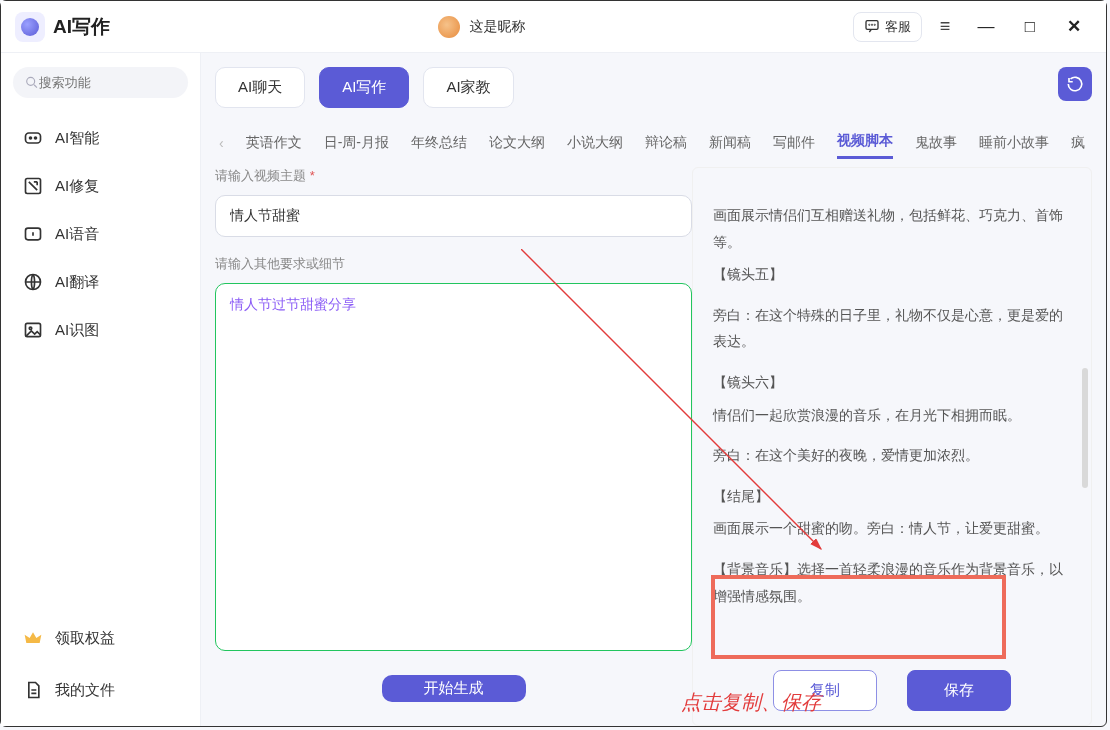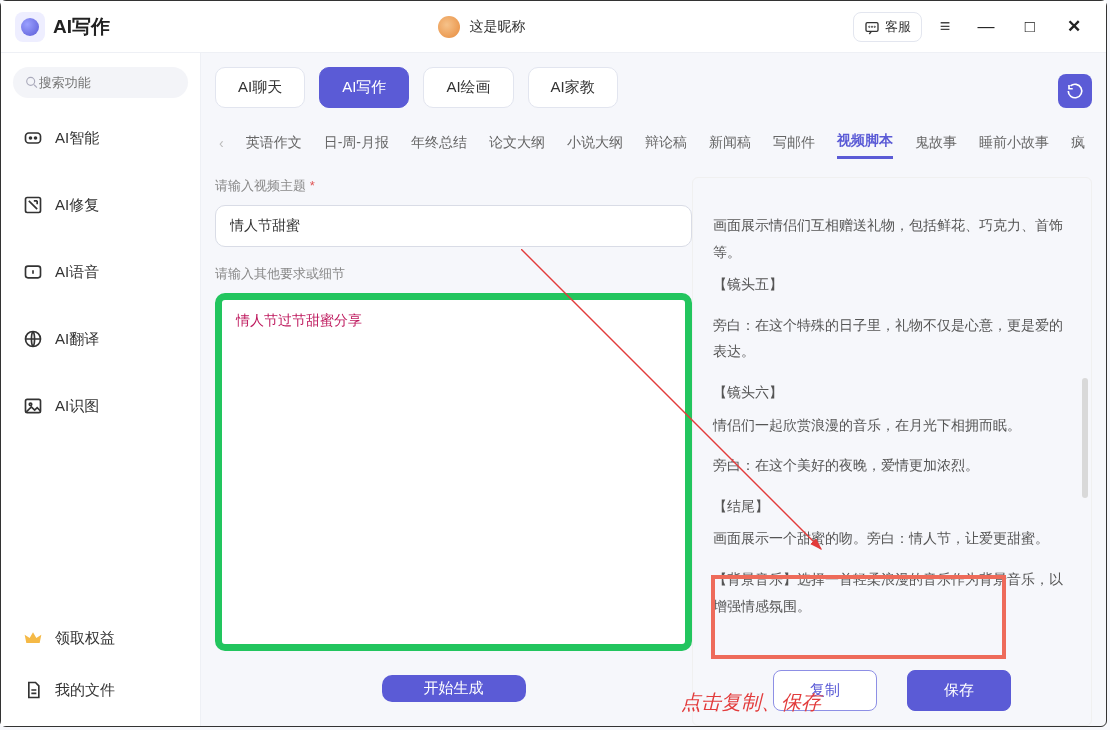--- a/index.html
+++ b/index.html
@@ -6,48 +6,48 @@
 body{background:#f6f7fb;width:1110px;height:730px;overflow:hidden;position:relative}
 .win{width:1107px;height:727px;border:1px solid #333;background:#f6f7fb;position:relative;border-radius:6px}
 .titlebar{height:52px;display:flex;align-items:center;padding:0 14px;background:#fff;border-bottom:1px solid #eef0f5}
 .logo{width:30px;height:30px;border-radius:8px;background:#eef;display:flex;align-items:center;justify-content:center;margin-right:8px;position:relative}
 .logo::before{content:"";width:18px;height:18px;border-radius:50%;background:radial-gradient(circle at 35% 35%,#9aa0ff,#5b5bd6);display:block}
 .app-title{font-weight:700;font-size:19px;color:#222}
 .tb-center{flex:1;display:flex;justify-content:center;align-items:center;gap:10px}
 .avatar{width:22px;height:22px;border-radius:50%;background:radial-gradient(circle at 40% 40%,#f6c28a,#e78b3c);display:inline-block}
 .nick{font-size:14px;color:#333}
 .tb-right{display:flex;align-items:center;gap:8px}
-.svc{display:flex;align-items:flex-end;gap:5px;padding:5px 10px;border:1px solid #e3e6ef;border-radius:8px;background:#fff;font-size:13px;color:#333}
+.svc{display:flex;align-items:flex-start;gap:5px;padding:5px 10px;border:1px solid #e3e6ef;border-radius:8px;background:#fff;font-size:13px;color:#333}
 .hamb{width:30px;height:30px;display:flex;align-items:center;justify-content:center;border-radius:6px}
 .hamb span{font-size:18px;color:#444}
 .winbtn{width:36px;height:36px;display:flex;align-items:center;justify-content:center;font-size:17px;color:#222;border-radius:4px}
 .winbtn.close{font-weight:700}
 .body{display:flex;height:calc(100% - 52px)}
 .sidebar{width:200px;background:#fff;border-right:1px solid #eef0f5;display:flex;flex-direction:column;padding:14px 12px}
 .search{display:flex;align-items:center;gap:0;padding:8px 12px;border-radius:20px;background:#f3f4f8;color:#aab}
 .search input{border:0;background:transparent;outline:0;font-size:13px;color:#333;width:100%}
-.nav{margin-top:18px;display:flex;flex-direction:column;gap:23px}
+.nav{margin-top:18px;display:flex;flex-direction:column;gap:4px}
 .nav-item{display:flex;align-items:center;gap:12px;padding:12px 10px;border-radius:10px;font-size:15px;color:#333;cursor:pointer}
 .nav-item .ic{width:20px;height:20px;color:#333}
 .nav-bottom{margin-top:auto;display:flex;flex-direction:column;gap:8px}
 .main{flex:1;display:flex;flex-direction:column;padding:14px 14px 0 14px;position:relative;overflow:hidden}
-.tabs1{display:flex;gap:14px;align-items:flex-end}
+.tabs1{display:flex;gap:14px;align-items:flex-start}
 .tab1{padding:10px 22px;border:1px solid #e2e5ef;border-radius:10px;background:#fff;color:#333;font-size:15px}
 .tab1.active{background:#5b5bd6;border-color:#5b5bd6;color:#fff}
 .history-btn{margin-left:auto;width:34px;height:34px;border-radius:8px;background:#5b5bd6;color:#fff;display:flex;align-items:center;justify-content:center}
 .tabs2{display:flex;align-items:center;gap:22px;margin-top:18px;padding:0 4px;position:relative}
 .tab2{font-size:14px;color:#666;padding:6px 0;white-space:nowrap}
 .tab2.active{color:#5b5bd6;font-weight:600;border-bottom:3px solid #5b5bd6}
 .chevh{color:#bbb;font-size:14px}
-.content{flex:1;display:flex;margin-top:18px;min-height:0}
+.content{flex:1;display:flex;margin-top:8px;min-height:0}
 .col-left{flex:1;display:flex;flex-direction:column;min-height:0}
 .label{font-size:13px;color:#888;margin-bottom:10px}
 .req{color:#e05555}
 .inp{border:1px solid #d9dce6;border-radius:10px;background:#fff;padding:12px 14px;font-size:14px;color:#333;width:100%;outline:0}
-.ta{flex:1;min-height:280px;resize:none;border:7px solid #22c55e;border-radius:10px;background:#fff;padding:12px 14px;font-size:14px;color:#be185d;outline:0}
+.ta{flex:1;min-height:280px;resize:none;border:1px solid #22c55e;border-radius:10px;background:#fff;padding:12px 14px;font-size:14px;color:#8b5cf6;outline:0}
 .gen{align-self:center;margin:24px 0;padding:4px 42px;border:0;border-radius:10px;background:#5b5bd6;color:#fff;font-size:15px;cursor:pointer}
 .col-right{width:400px;display:flex;flex-direction:column;border:1px solid #f0f0f0;border-radius:6px;padding:0 16px 0 16px;min-height:0;position:relative}
 .out{flex:1;overflow-y:auto;font-size:14px;line-height:1.9;color:#555;padding:20px 4px 6px 4px}
 .out p{margin:0 0 6px 0}
 .out .seg{margin:14px 0}
 .scrollind{position:absolute;right:3px;top:200px;width:6px;height:120px;border-radius:3px;background:#d9d9d9}
 .actions{display:flex;gap:30px;justify-content:center;padding:14px 0}
 .btn{padding:10px 36px;border-radius:8px;font-size:15px;cursor:pointer}
 .btn-o{background:#fff;border:1px solid #8d8fe5;color:#5b5bd6}
 .btn-p{background:#5b5bd6;border:1px solid #5b5bd6;color:#fff}
@@ -149,21 +149,20 @@
             </svg>
           <span>我的文件</span>
         </div>
       </div>
     </div>
 
     <div class="main">
       <div class="tabs1">
         <div class="tab1">AI聊天</div>
         <div class="tab1 active">AI写作</div>
-        <div class="tab1">AI绘画</div>
         <div class="tab1">AI家教</div>
         <div class="history-btn">
           <svg width="18" height="18" viewBox="0 0 24 24" fill="none" stroke="#fff" stroke-width="2.2">
               <path d="M3 12a9 9 0 1 0 3-6.7"></path>
               <path d="M4 4v5h5"></path>
             </svg>
         </div>
       </div>
 
       <div class="tabs2">

